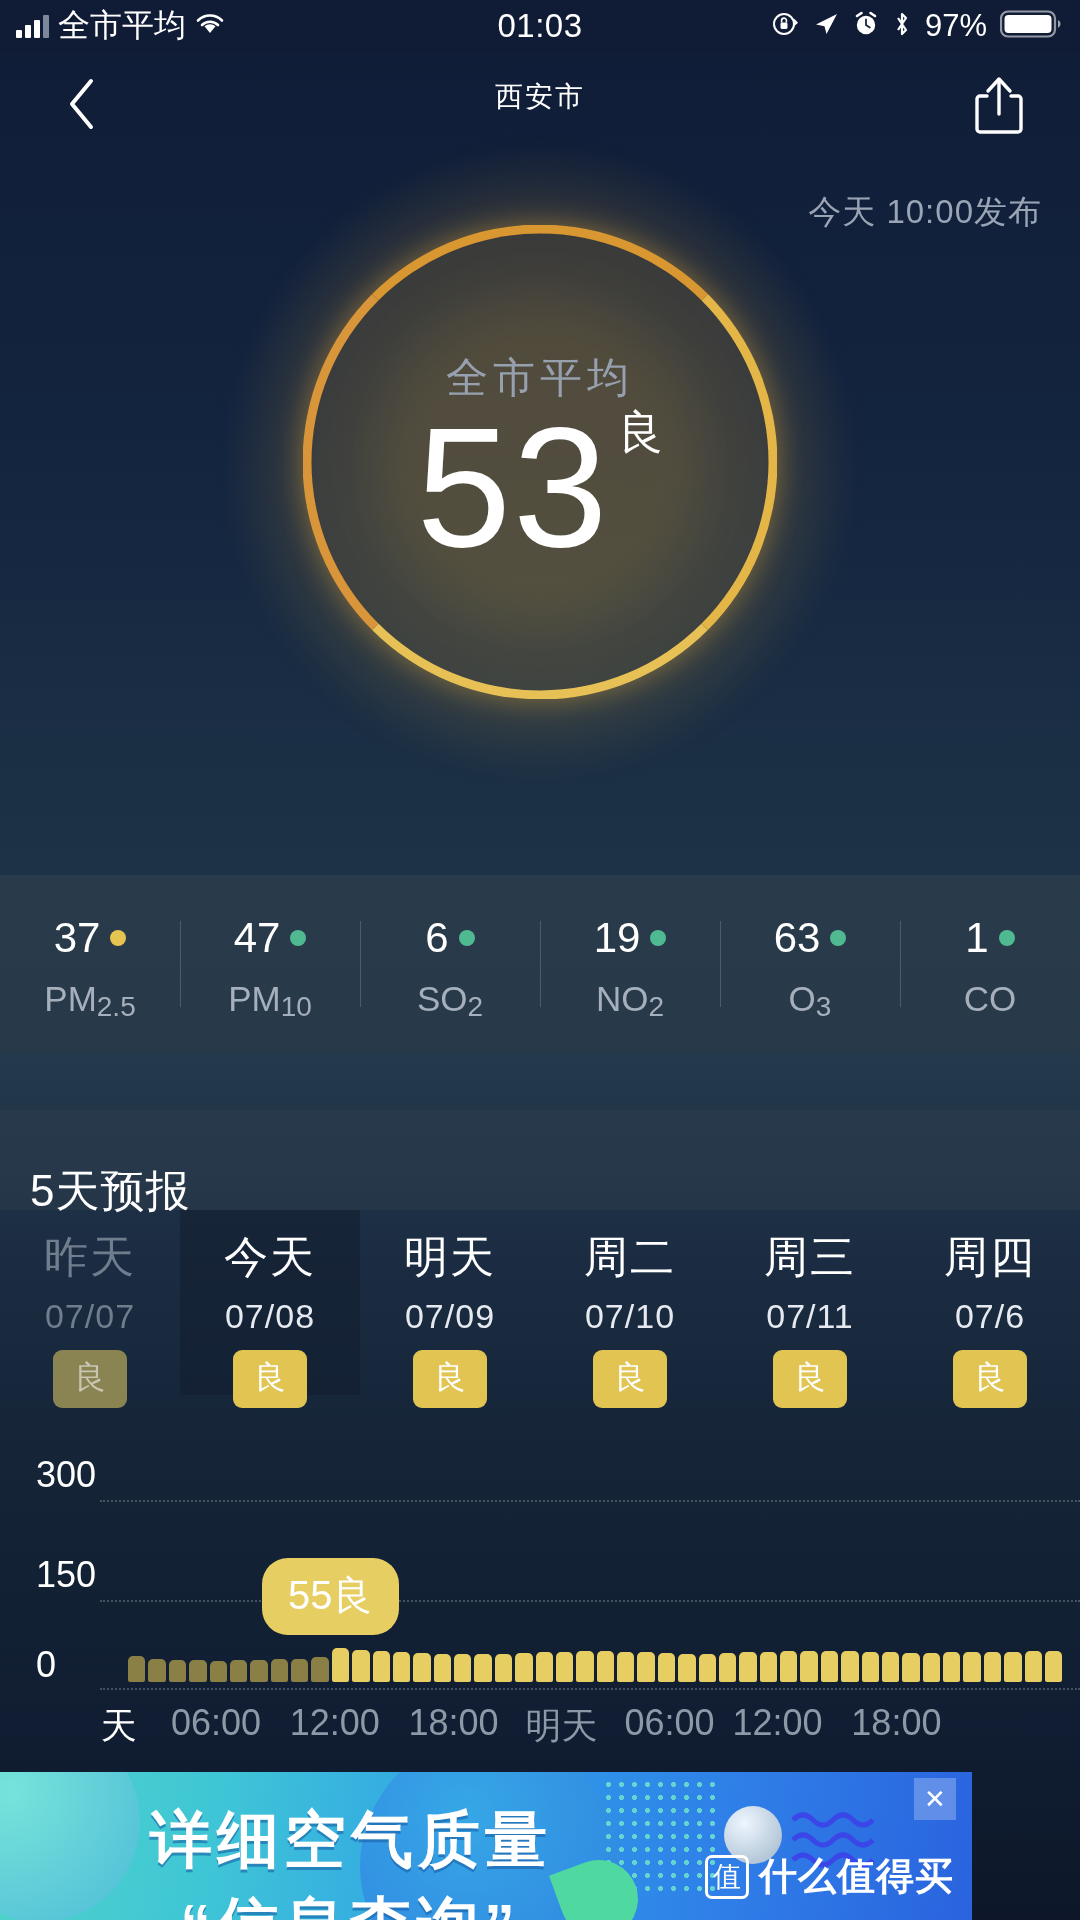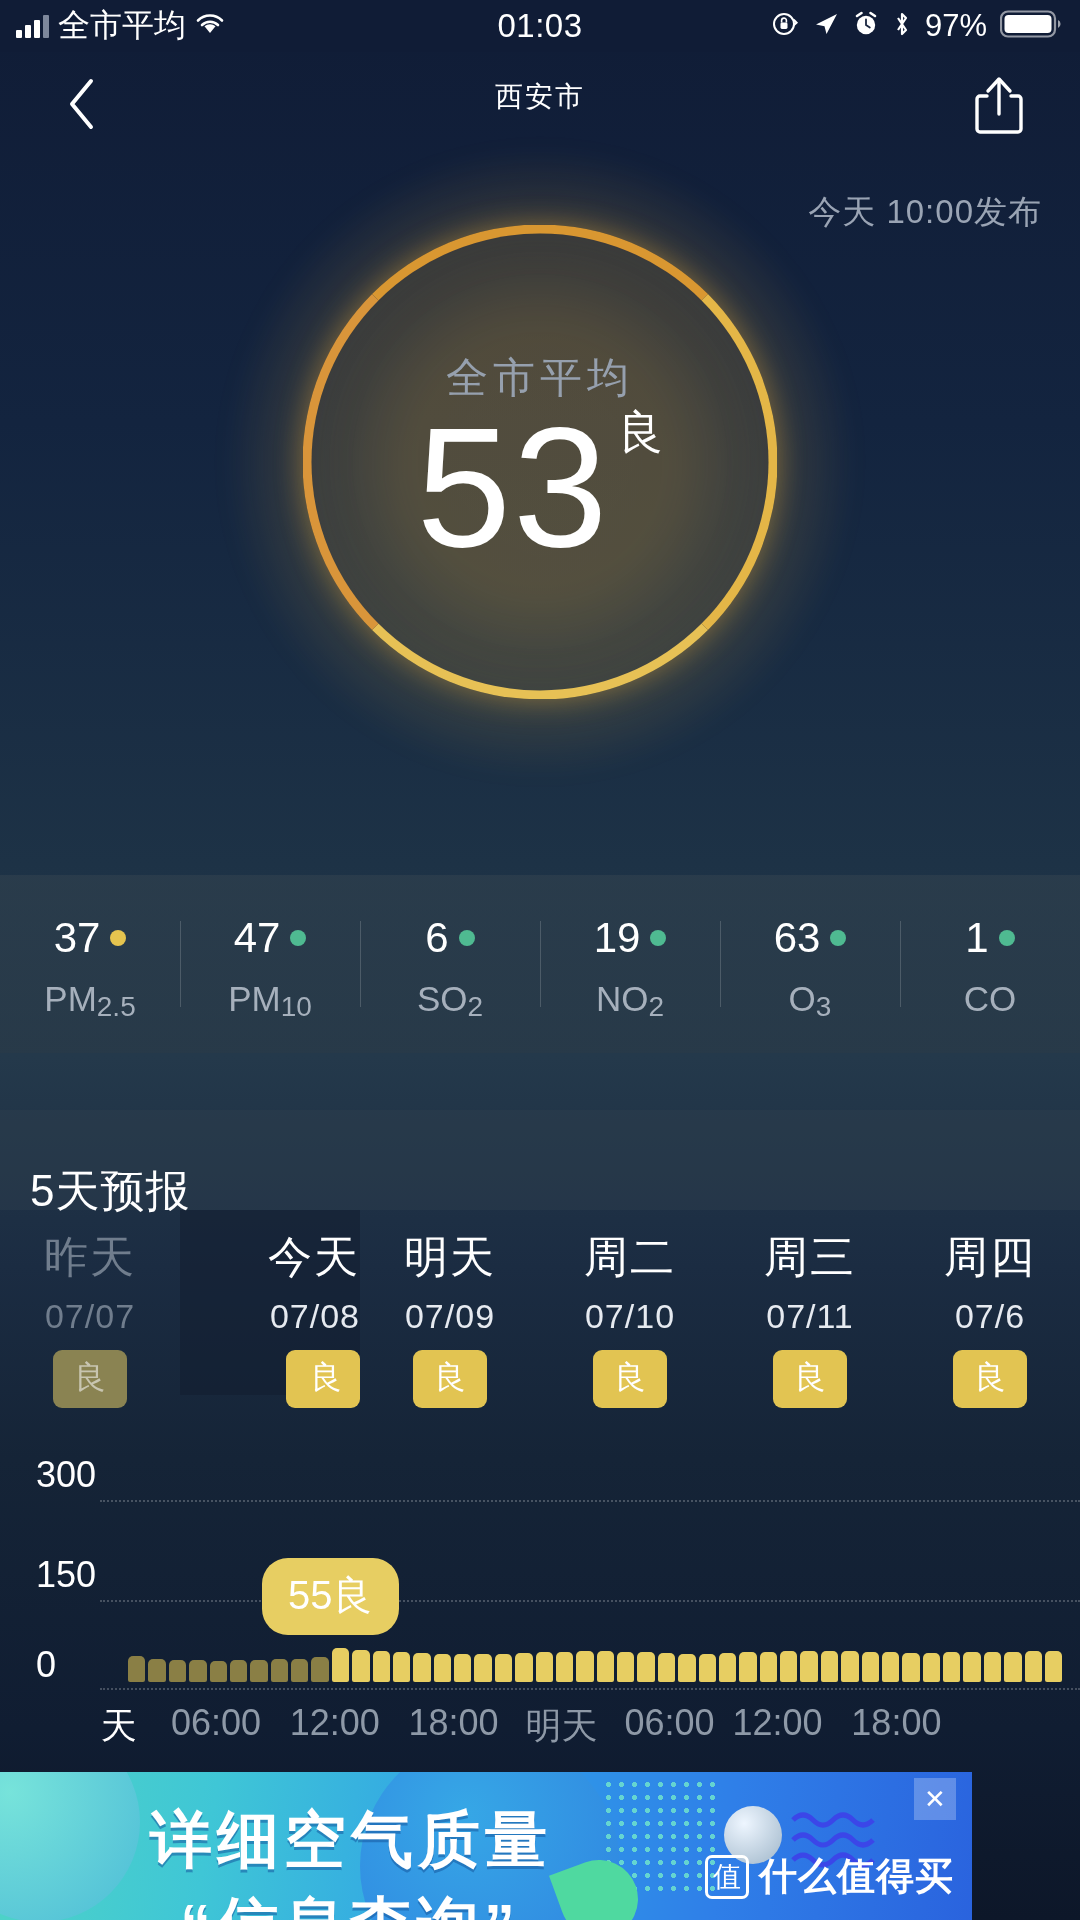--- a/index.html
+++ b/index.html
@@ -88,21 +88,21 @@
   .pol-name sub { font-size:28px; vertical-align:baseline; position:relative; top:5px; }
 
   
   .fc-head { position:absolute; top:1110px; left:0; width:1080px; height:100px;
     background:rgba(47,64,78,.42); }
   .fc-head span { position:absolute; left:30px; top:24px; color:#fff;
     font-size:44px; letter-spacing:1px;margin-top:28px; }
   .fc-row { position:absolute; top:1210px; left:0; width:1080px; height:185px;
     display:flex; }
   .fc-day { flex:1; text-align:center; padding-top:18px; position:relative; }
-  .fc-day.active { background:rgba(18,30,48,.55);text-align:right; }
+  .fc-day.active { background:rgba(18,30,48,.55); }
   .fc-name { font-size:44px; color:#fff; letter-spacing:2px; }
   .fc-name.past { color:#707d8d; }
   .fc-date { font-size:34px; color:#e6eaf0; margin-top:10px; letter-spacing:1px; }
   .fc-date.past { color:#707d8d; }
   .badge { display:inline-block; margin-top:14px; padding:6px 18px 8px;
     border-radius:9px; background:#e2c452; color:#fff; font-size:32px; min-width:74px; }
   .badge.past { background:#8a8352; color:#c8c5b0; }
 
   
   .chart { position:absolute; top:1440px; left:0; width:1080px; height:330px; }

